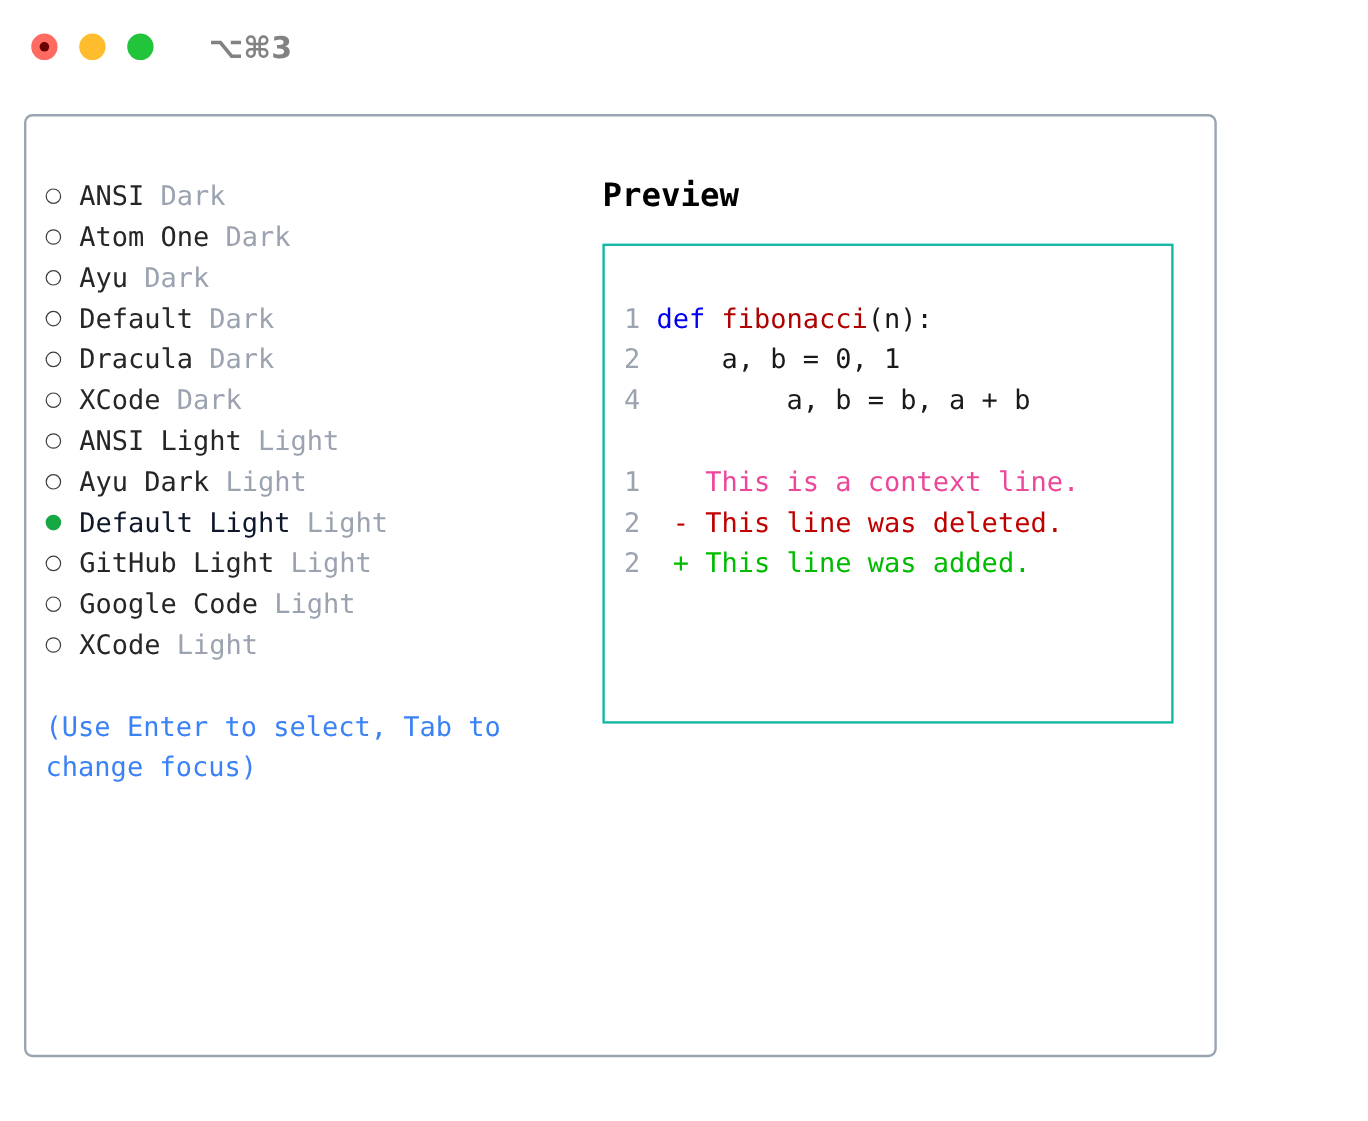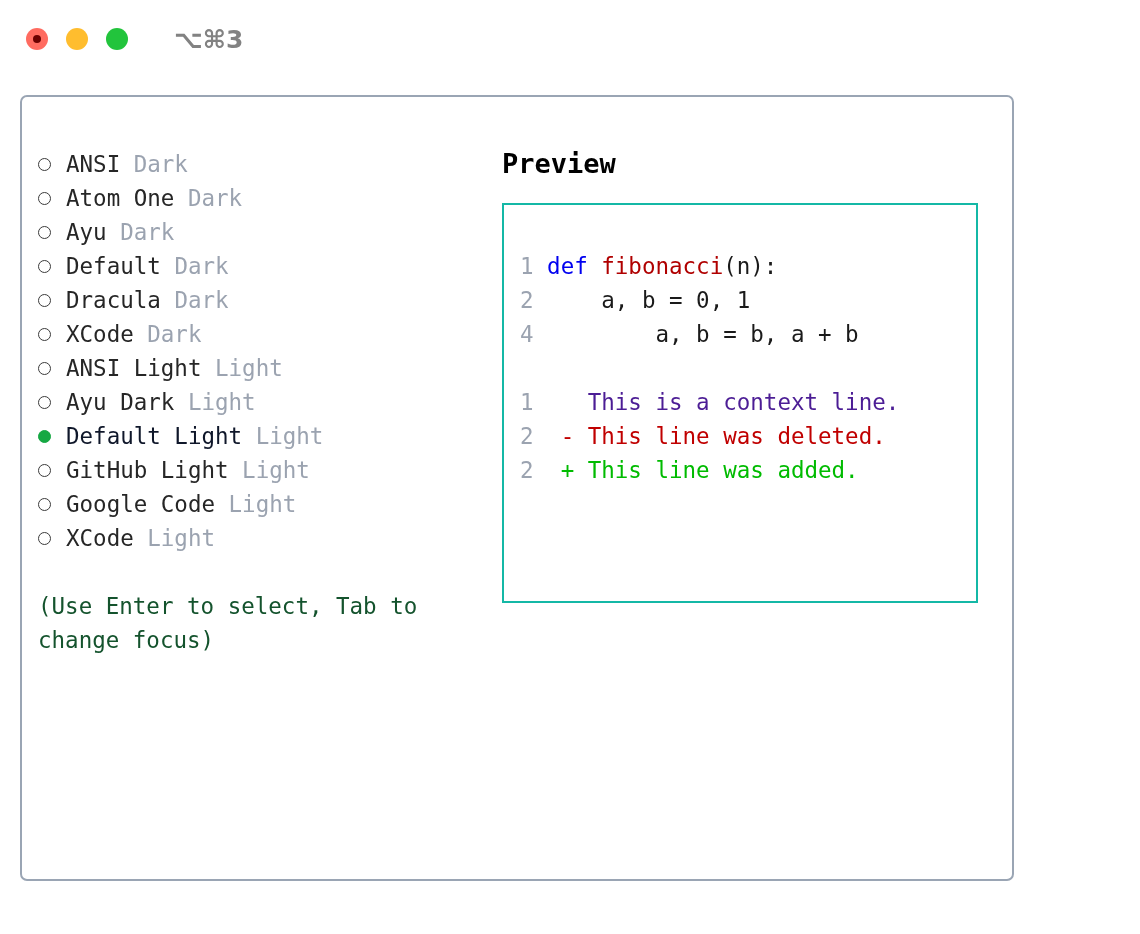--- a/index.html
+++ b/index.html
@@ -122,21 +122,21 @@
     border-color: #16a843;
   }
 
   #apply-block { margin-top: 34px; }
   #apply-heading { color: #1a1a1a; }
 
   #hint {
     margin-top: 34px;
     font-size: 22.5px;
     line-height: 34px;
-    color: #14532d;
+    color: #3b82f6;
     width: 420px;
     white-space: pre-wrap;
   }
 
   
   #right-col {
     position: absolute;
     left: 480px;
     top: 50px;
     width: 490px;
@@ -160,21 +160,21 @@
   .code-line {
     font-size: 22.5px;
     line-height: 34px;
     white-space: pre;
     color: #1a1a1a;
   }
   .lnum { color: #9ba3b0; }
   .kw   { color: #0000f0; }
   .fn   { color: #b00000; }
   .plain{ color: #1a1a1a; }
-  .ctx  { color: #4c1d95; }
+  .ctx  { color: #ec4899; }
   .del  { color: #c00000; }
   .add  { color: #00bb00; }
   .spacer-line { height: 34px; }
 </style>
 </head>
 <body>
 
 <div id="window">
 
   <div id="titlebar">

